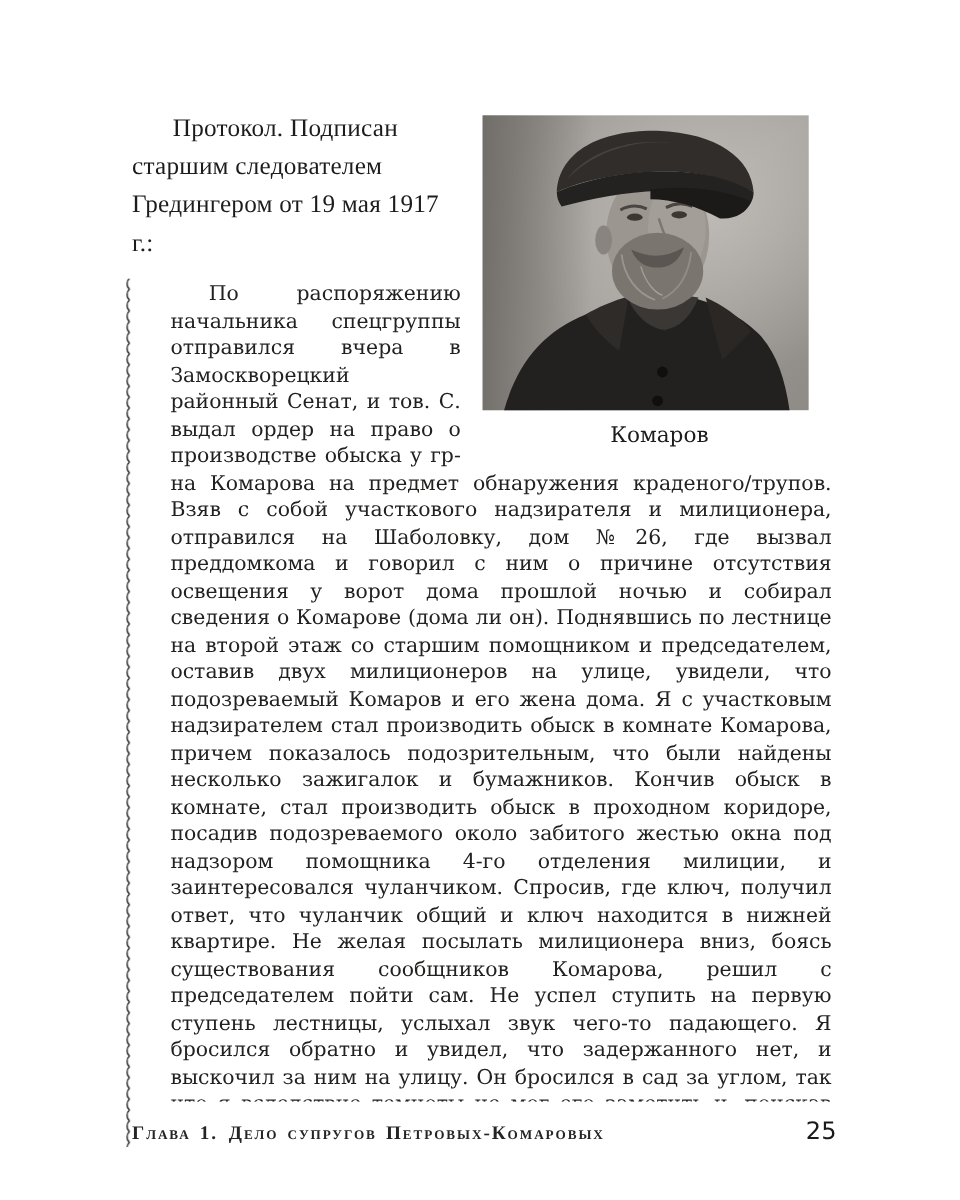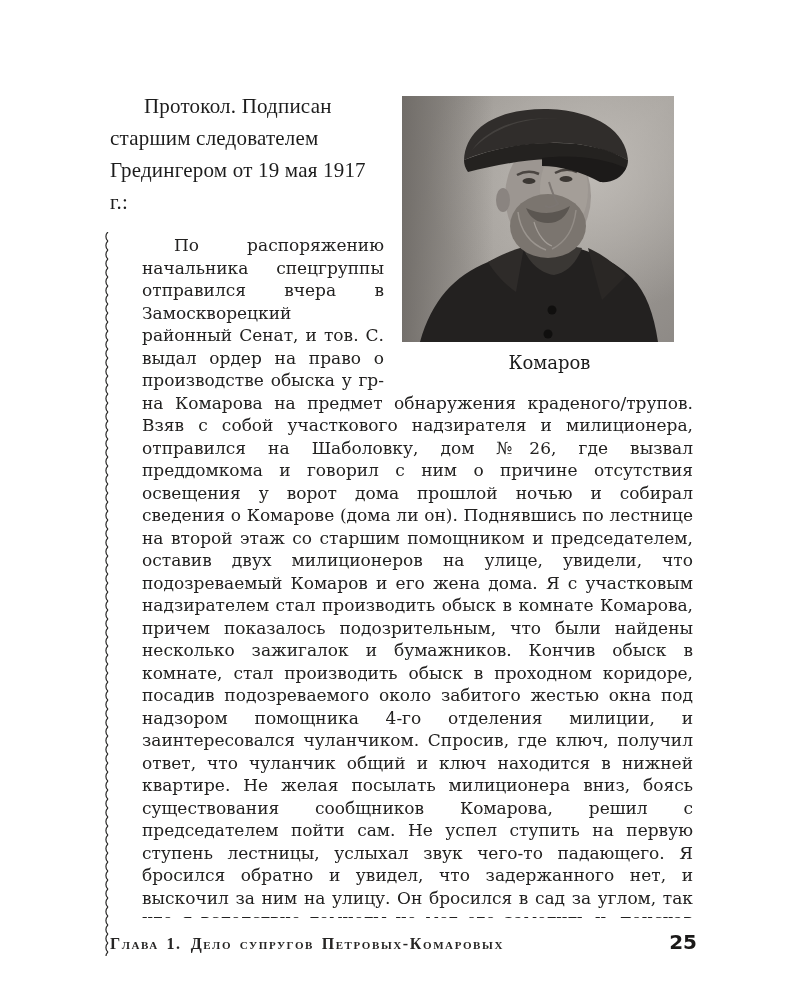--- a/index.html
+++ b/index.html
@@ -97,21 +97,21 @@
     letter-spacing: 1.6px;
     word-spacing: 2px;
     color: #262524;
     white-space: nowrap;
   }
   .running-title .chapter {
     margin-right: 9px;
   }
   .page-number {
     font-family: "DejaVu Sans", sans-serif;
-    font-weight: 700;
+    font-weight: 400;
     font-size: 20px;
     color: #1b1a19;
   }
 </style>
 </head>
 <body>
 
 <div class="page">
   <div class="content">
 

